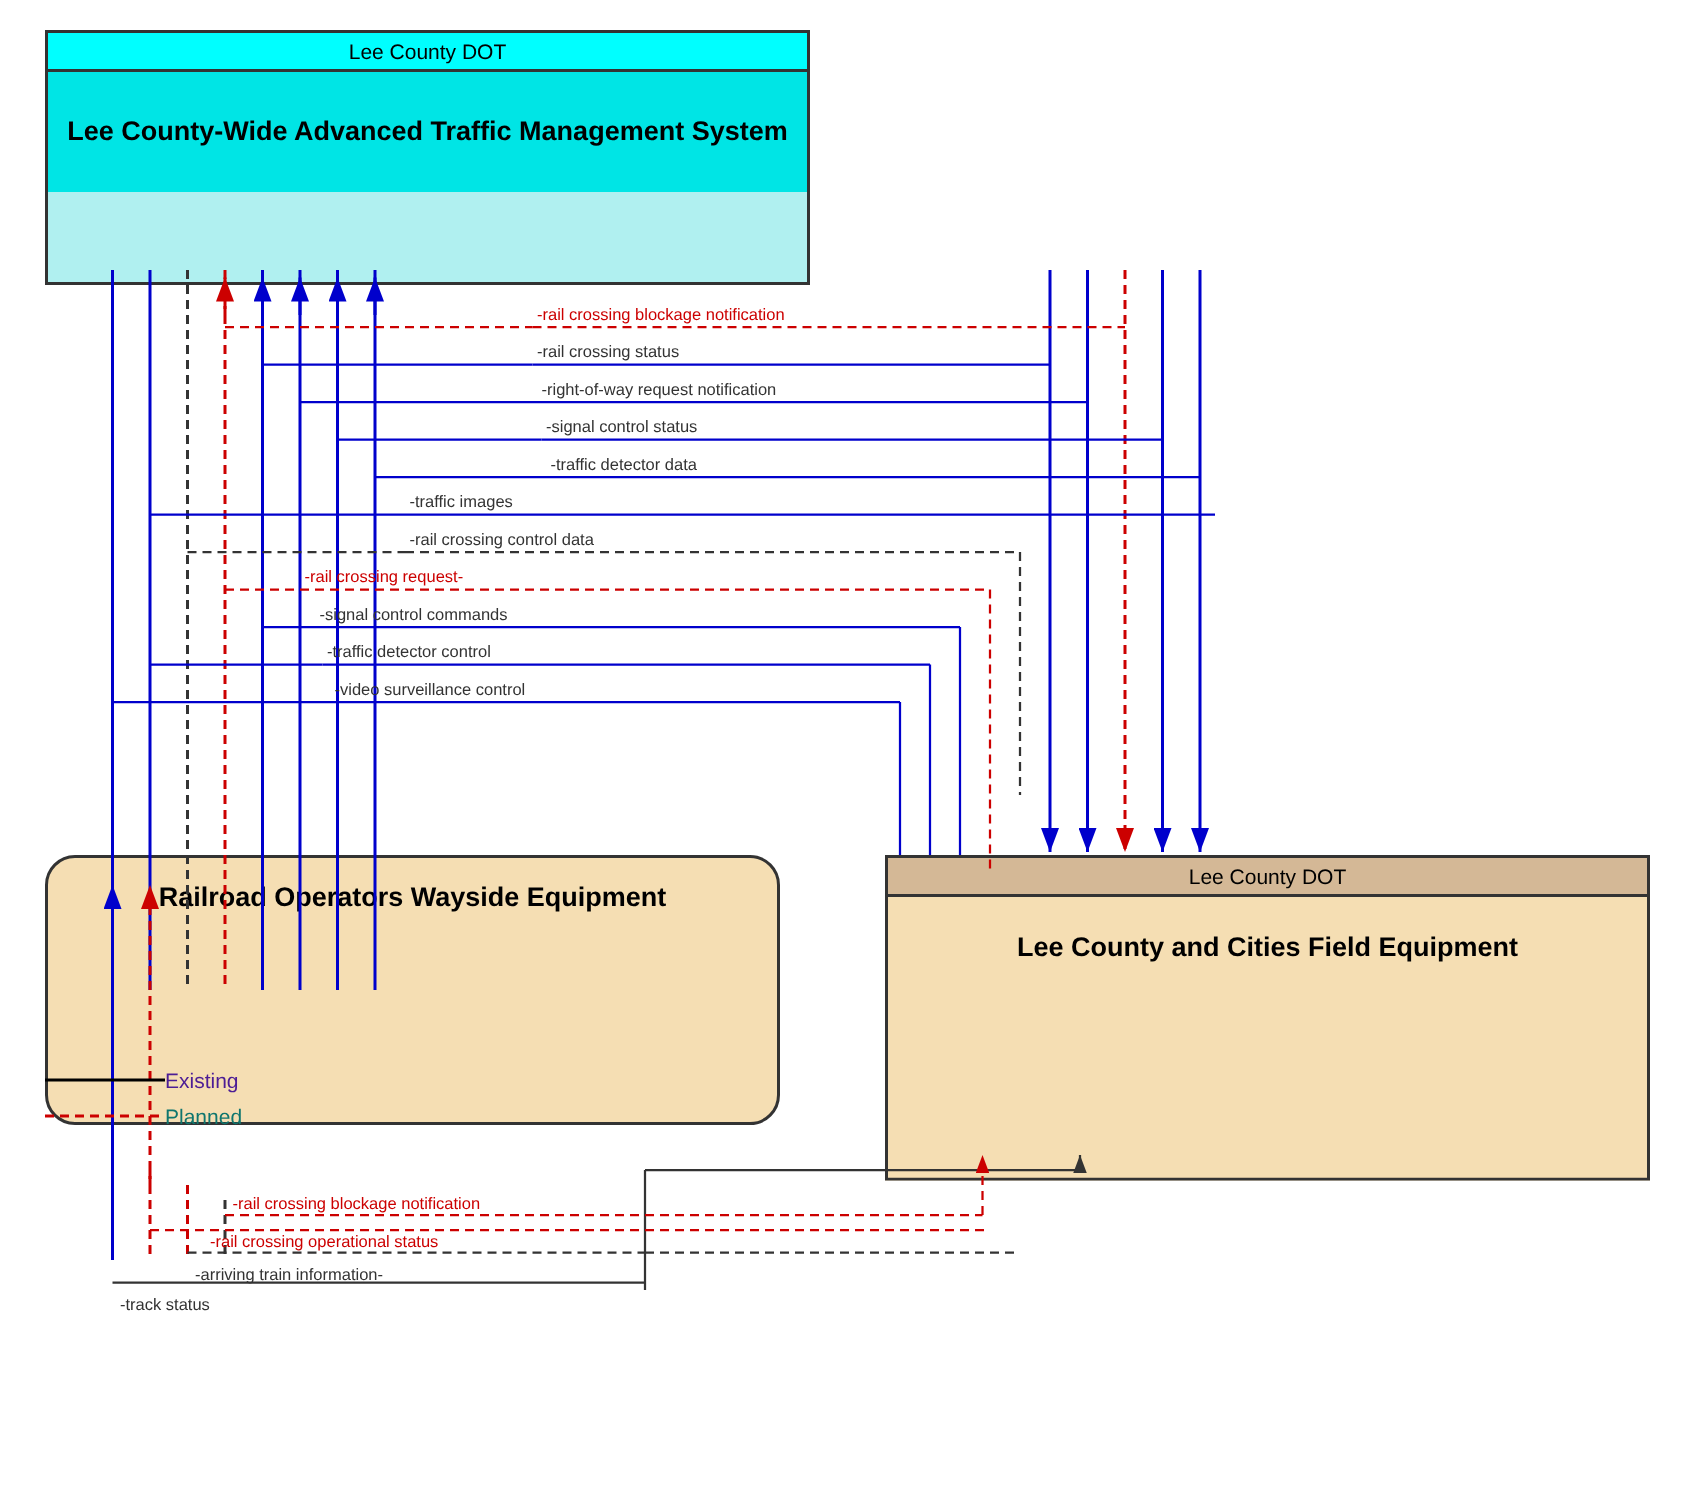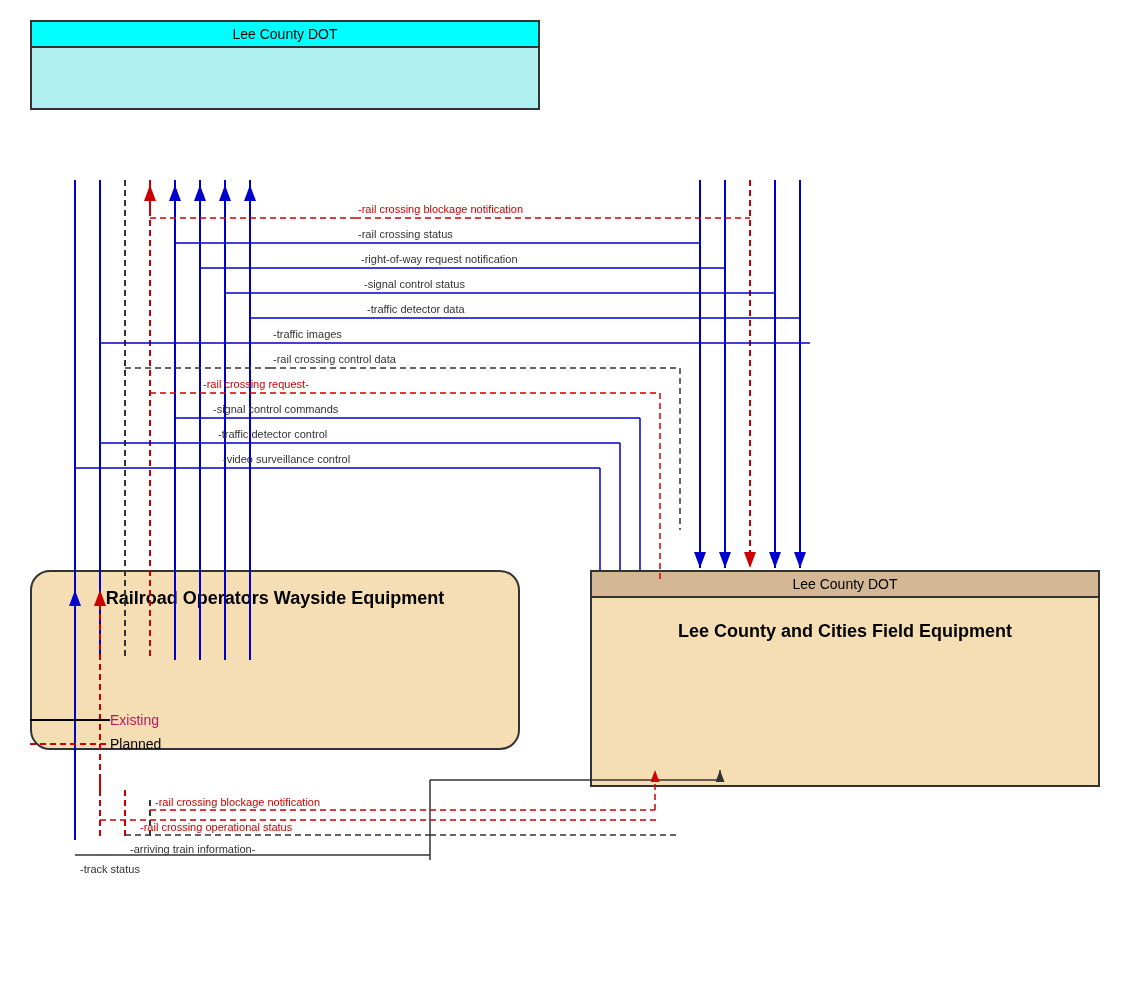--- a/index.html
+++ b/index.html
@@ -120,33 +120,34 @@
     }
     .legend-item {
       display: flex;
       align-items: center;
       margin-bottom: 8px;
     }
     .legend-label {
       font-size: 14px;
     }
     .legend-label-existing {
-      color: #be185d;
+      color: #4c1d95;
     }
     .legend-label-planned {
-      color: #000000;
+      color: #0f766e;
     }
   </style>
 </head>
 <body>
 
 <div class="diagram-container">
 
   <div class="box-atms-outer">
     <div class="box-atms-header">Lee County DOT</div>
+    <div class="box-atms-title">Lee County-Wide Advanced Traffic Management System</div>
     <div class="box-atms-body"></div>
   </div>
 
   <div class="box-railroad">
     <div class="box-railroad-title">Railroad Operators Wayside Equipment</div>
   </div>
 
   <div class="box-field-outer">
     <div class="box-field-header">Lee County DOT</div>
     <div class="box-field-title">Lee County and Cities Field Equipment</div>

